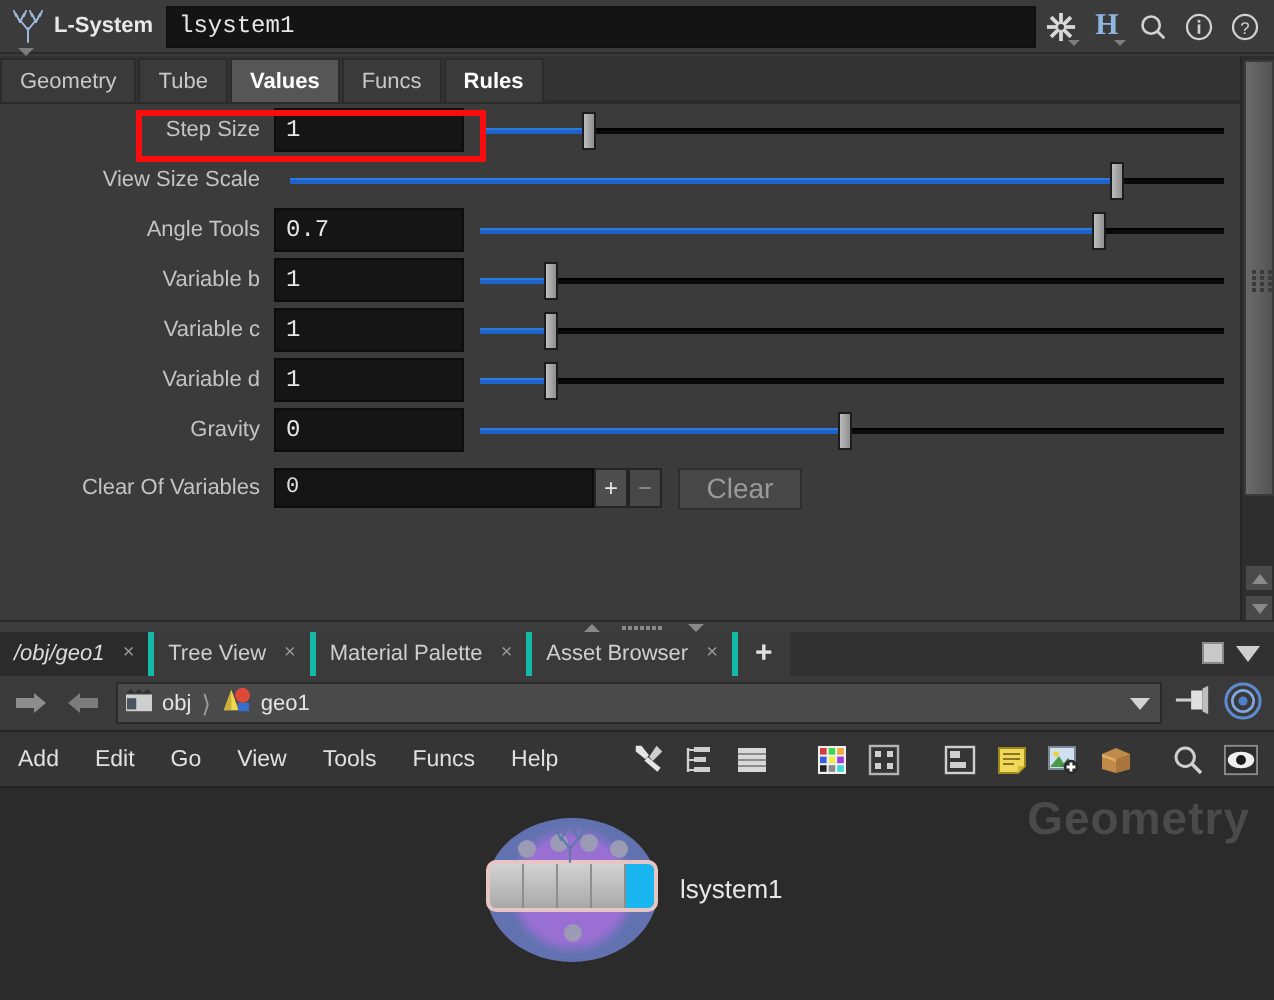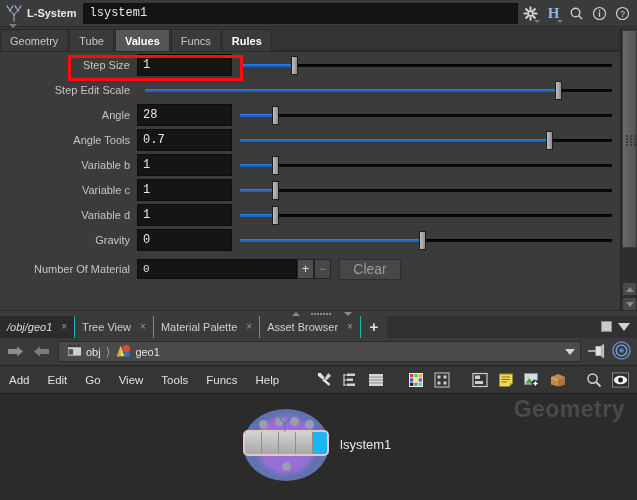--- a/index.html
+++ b/index.html
@@ -162,21 +162,21 @@
     background: #2b2b2b;
   }
   
   #net-tabs {
     position: absolute; left: 0; top: 0; width: 637px; height: 22px;
     background: #313131; display: flex; align-items: center;
     border-bottom: 1px solid #1f1f1f;
   }
   .ntab {
     height: 22px; display: flex; align-items: center; padding: 0 7px;
-    border-right: 1px solid #14b8a6; font-size: 11px; color: #cfcfcf;
+    border-right: 3px solid #14b8a6; font-size: 11px; color: #cfcfcf;
     background: #3a3a3a;
   }
   .ntab.active { background: #2b2b2b; color: #dcdcdc; font-style: italic; }
   .ntab .x { margin-left: 9px; color: #9a9a9a; font-size: 10px; }
   .ntab-plus {
     width: 26px; height: 22px; display:flex;align-items:center;justify-content:center;
     color:#e2e2e2; font-size:15px; font-weight:bold; background:#3a3a3a;
   }
   .ntab-fill { flex:1; height:22px; background:#313131; }
   .ntab-right { display:flex; align-items:center; gap:6px; padding-right:7px; background:#313131; height:22px;}
@@ -186,21 +186,21 @@
   
   #net-path {
     position: absolute; left: 0; top: 22px; width: 637px; height: 28px;
     background: #3a3a3a; display: flex; align-items: center;
     border-bottom: 1px solid #242424;
   }
   .nav-arrow { width:22px;height:22px;display:flex;align-items:center;justify-content:center;margin-left:4px;}
   #path-field {
     margin-left: 6px; flex: 1; height: 21px; background: #4a4a4a;
     border: 1px solid #2a2a2a; display: flex; align-items: center;
-    padding-left: 8px; position: relative;
+    padding-left: 3px; position: relative;
   }
   .crumb { display:flex; align-items:center; gap:4px; font-size:11px; color:#e4e4e4;}
   .crumb-sep { color:#9a9a9a; margin:0 5px; font-size:12px;}
   .path-drop {
     position:absolute; right:0; top:0; width:20px; height:19px;
     display:flex;align-items:center;justify-content:center; background:#4a4a4a;
   }
   .caret-dn { width:0;height:0;border-left:5px solid transparent;border-right:5px solid transparent;border-top:6px solid #d4d4d4;}
   .path-right { display:flex;align-items:center;gap:6px; padding:0 6px;}
 
@@ -333,37 +333,28 @@
         <div class="plabel">Step Size</div>
         <div class="pfield">1</div>
         <div class="pslider">
           <div class="track-bg"></div>
           <div class="track-fill" style="width:14.5%"></div>
           <div class="thumb" style="left:calc(14.5% - 3px)"></div>
         </div>
       </div>
 
       <div class="prow">
-        <div class="plabel">Step Edit Scale</div>
+        <div class="plabel">View Size Scale</div>
         <div class="pslider">
           <div class="track-bg"></div>
           <div class="track-fill" style="width:88.5%"></div>
           <div class="thumb" style="left:calc(88.5% - 3px)"></div>
         </div>
       </div>
 
-      <div class="prow">
-        <div class="plabel">Angle</div>
-        <div class="pfield">28</div>
-        <div class="pslider">
-          <div class="track-bg"></div>
-          <div class="track-fill" style="width:9.5%"></div>
-          <div class="thumb" style="left:calc(9.5% - 3px)"></div>
-        </div>
-      </div>
 
       <div class="prow">
         <div class="plabel">Angle Tools</div>
         <div class="pfield">0.7</div>
         <div class="pslider">
           <div class="track-bg"></div>
           <div class="track-fill" style="width:83%"></div>
           <div class="thumb" style="left:calc(83% - 3px)"></div>
         </div>
       </div>
@@ -402,21 +393,21 @@
         <div class="plabel">Gravity</div>
         <div class="pfield">0</div>
         <div class="pslider">
           <div class="track-bg"></div>
           <div class="track-fill" style="width:49%"></div>
           <div class="thumb" style="left:calc(49% - 3px)"></div>
         </div>
       </div>
 
       <div class="nvrow">
-        <div class="plabel">Number Of Material</div>
+        <div class="plabel">Clear Of Variables</div>
         <div class="nvfield">0</div>
         <div class="nvbtn">+</div>
         <div class="nvbtn dim">−</div>
         <div class="clearbtn">Clear</div>
       </div>
 
     </div>
 
     <div id="red-highlight"></div>
 

